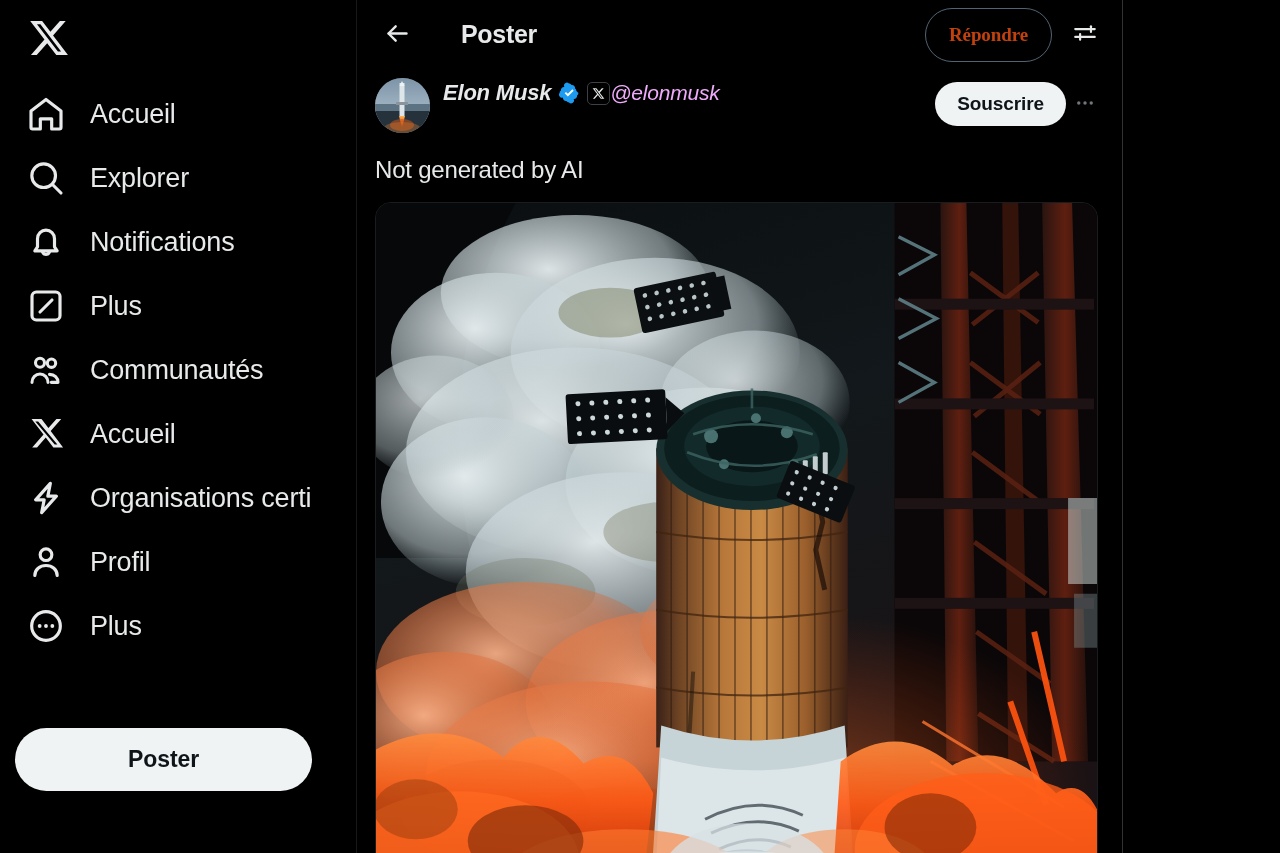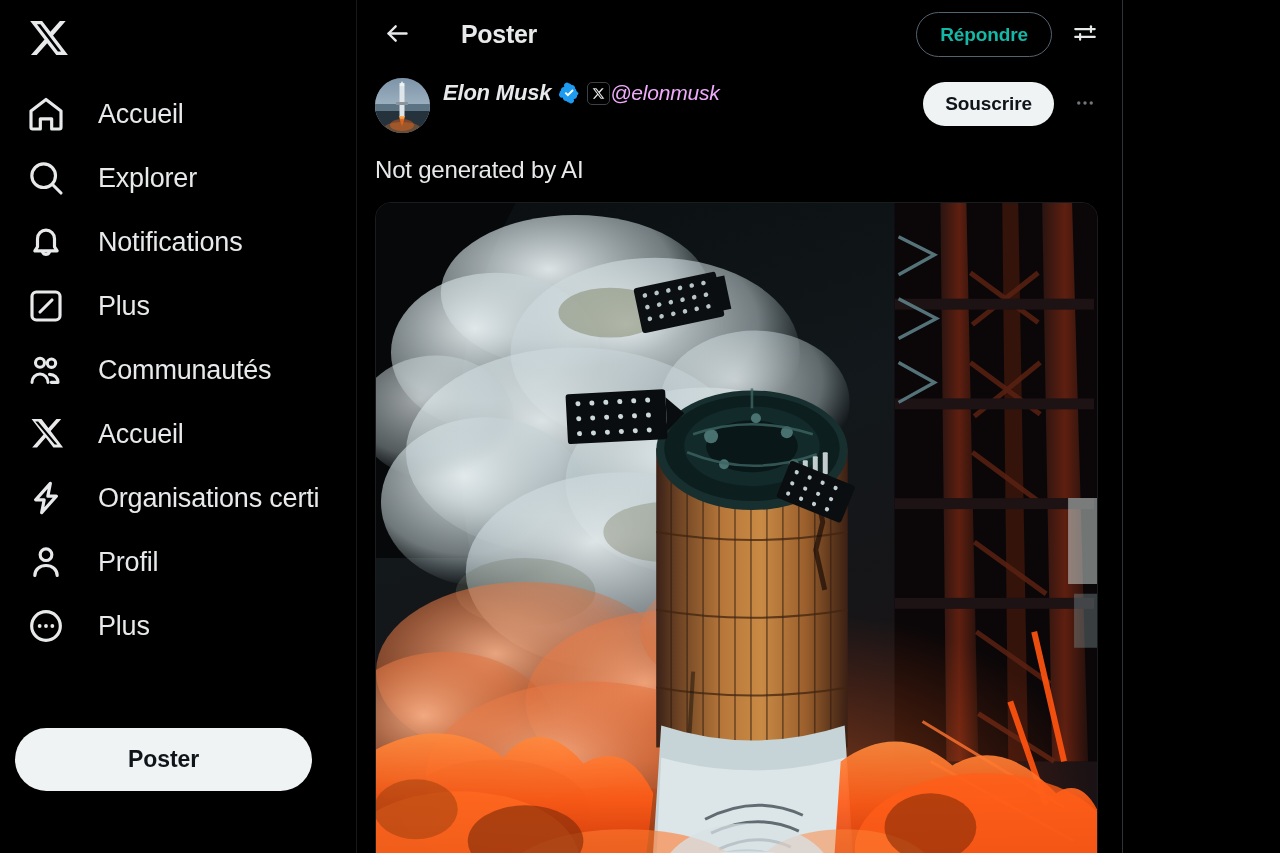--- a/index.html
+++ b/index.html
@@ -45,21 +45,20 @@
     flex: 0 0 44px;
   }
   .nav-icon svg { width: 40px; height: 40px; display: block; }
   .nav-label {
     font-size: 27px;
     font-weight: 400;
     color: #e7e9ea;
     letter-spacing: -0.2px;
     white-space: nowrap;
     overflow: hidden;
-    margin-left: 8px;
   }
 
   .post-button {
     position: absolute;
     left: 15px; top: 728px;
     width: 297px; height: 63px;
     background: #eff3f4;
     color: #0f1419;
     border: none;
     border-radius: 9999px;
@@ -98,27 +97,27 @@
   .back-btn svg { width: 27px; height: 27px; }
   .topbar-title {
     font-size: 25px;
     font-weight: 700;
     color: #e7e9ea;
     margin-left: 42px;
     letter-spacing: -0.3px;
   }
   .topbar-spacer { flex: 1 1 auto; }
   .reply-btn {
-    height: 45px;
+    height: 54px;
     padding: 0 23px;
     border-radius: 9999px;
     background: #000;
     border: 1px solid #536471;
-    color: #14b8a6;
-    font-family: Liberation Sans, sans-serif;
+    color: #c2410c;
+    font-family: Liberation Serif, serif;
     font-size: 19px;
     font-weight: 700;
     cursor: pointer;
     letter-spacing: -0.1px;
   }
   .sliders-btn {
     width: 42px; height: 42px;
     margin-left: 12px;
     display: flex; align-items: center; justify-content: center;
     background: none; border: none; cursor: pointer;
@@ -157,21 +156,21 @@
     display: flex; align-items: center; justify-content: center;
     flex: 0 0 23px;
     background: #000;
   }
   .x-chip svg { width: 13px; height: 13px; display: block; }
   .author-handle {
     font-size: 21px; color: #f0abfc; margin-top: 1px;
     letter-spacing: -0.2px;
   }
   .author-actions {
-    margin-left: auto; display: flex; align-items: center; gap: 12px;
+    margin-left: auto; display: flex; align-items: center; gap: 0;
     padding-top: 4px;
   }
   .subscribe-btn {
     height: 44px; padding: 0 22px;
     background: #eff3f4; color: #0f1419;
     border: none; border-radius: 9999px;
     font-family: "Liberation Sans", sans-serif;
     font-size: 19px; font-weight: 700; cursor: pointer;
     letter-spacing: -0.1px;
   }

